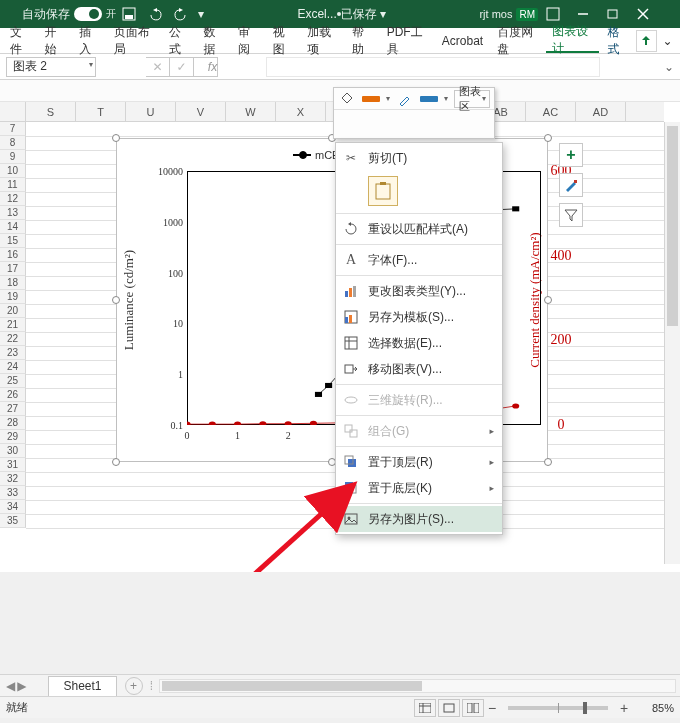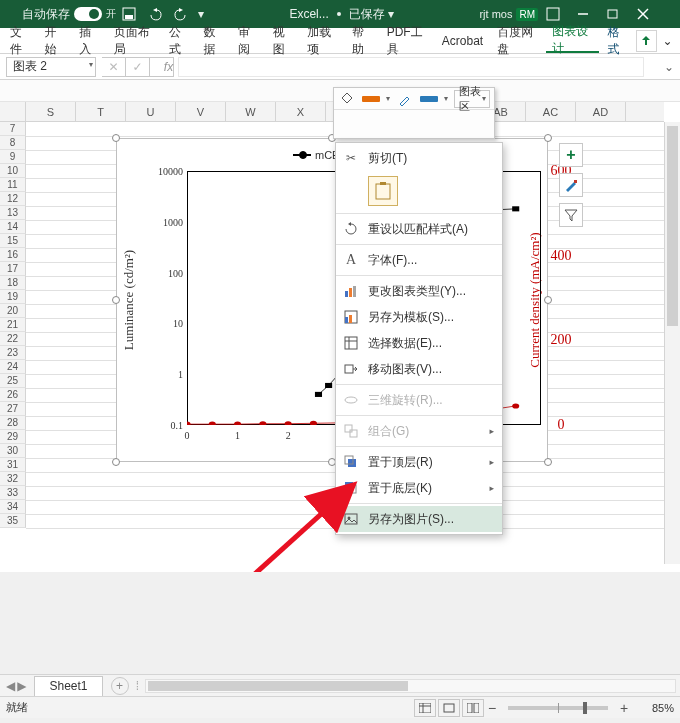--- a/index.html
+++ b/index.html
@@ -2,31 +2,31 @@
 <html><head>
 <meta charset="utf-8">
 <style>
   * { box-sizing: border-box; font-family: "Microsoft YaHei", "Segoe UI", sans-serif; }
   body { margin:0; background:#f0f0f0; width:680px; height:723px; overflow:hidden; position:relative; font-size:12px; color:#333;}
   .titlebar { height:28px; background:#185c37; color:#e8f0ec; display:flex; align-items:center; padding:0 22px; }
   .titlebar .autosave { display:flex; align-items:center; gap:4px;}
   .titlebar .autosave .switch { width:28px; height:14px; background:#fff; border-radius:7px; position:relative;}
   .titlebar .autosave .switch::after{content:"";position:absolute;width:10px;height:10px;border-radius:50%;background:#185c37;top:2px;left:15px;}
   .titlebar .tbicon { width:18px; height:18px; display:flex; align-items:center;justify-content:center; margin:0 4px; cursor:pointer;}
-  .titlebar .center {flex:1; text-align:center; display:flex; align-items:center;justify-content:center; gap:8px;}
+  .titlebar .center {flex:1; text-align:center; display:flex; align-items:center;justify-content:center; }
   .titlebar .bullet{width:4px;height:4px;background:#e8f0ec;border-radius:50%;}
   .titlebar .user-badge{background:#0a7d3c;color:#fff;font-size:10px;padding:1px 3px;border-radius:2px;margin-left:4px;}
   .titlebar .winbtn{width:30px;height:28px;display:flex;align-items:center;justify-content:center;cursor:pointer;}
   .ribbon-tabs { height:26px; background:#fff; border-bottom:1px solid #d4d4d4; display:flex; align-items:center; padding:0 4px; gap:2px;}
   .ribbon-tabs .tab { padding:0 6px; height:24px; display:flex;align-items:center; cursor:pointer; font-size:12px;}
   .ribbon-tabs .tab.active-design{color:#0f7b3e;border-bottom:2px solid #0f7b3e;}
   .ribbon-tabs .tab.active-fmt{color:#0c4a6e;}
   .ribbon-tabs .end-btn{margin-left:auto;width:24px;height:22px;border:1px solid #d4d4d4;display:flex;align-items:center;justify-content:center;cursor:pointer;color:#0f7b3e;}
   .ribbon-tabs .chev{width:20px;text-align:center;cursor:pointer;}
-  .name-bar{height:26px;background:#fff;border-bottom:1px solid #d4d4d4;display:flex;align-items:center;}
+  .name-bar{height:26px;background:#fff;border-bottom:1px solid #d4d4d4;display:flex;align-items:center;gap:44px;}
   .name-box{border:1px solid #c8c8c8;width:90px;height:20px;margin-left:6px;display:flex;align-items:center;padding-left:6px;position:relative;}
   .name-box .dd{position:absolute;right:2px;top:2px;font-size:8px;color:#666;}
   .fx-btn{width:24px;height:20px;border:1px solid #c8c8c8;border-left:none;display:flex;align-items:center;justify-content:center;color:#888;}
   .fx-area{display:flex;margin-left:6px;}
   .fx-lbl{font-style:italic;color:#999;margin-left:14px;}
   .grid-area{position:relative;background:#fff;height:492px;overflow:hidden;}
   .col-head{height:20px;background:#f3f3f3;border-bottom:1px solid #d4d4d4;display:flex;position:absolute;top:22px;left:26px;right:16px;}
   .col-head .ch{width:50px;border-right:1px solid #d4d4d4;text-align:center;font-size:11px;color:#555;line-height:20px;}
   .row-head{position:absolute;left:0;top:42px;width:26px;}
   .row-head .rh{height:14px;border-bottom:1px solid #e0e0e0;border-right:1px solid #d4d4d4;text-align:center;font-size:10px;color:#555;line-height:14px;background:#f3f3f3;}
@@ -73,21 +73,21 @@
   .ctx .mi.disabled{color:#b0b0b0;cursor:default;}
   .ctx .mi .mic{width:18px;height:18px;display:flex;align-items:center;justify-content:center;color:#555;flex-shrink:0;}
   .ctx .mi .arrow{margin-left:auto;font-size:9px;color:#666;}
   .ctx .sep{height:1px;background:#e0e0e0;margin:2px 0;}
   .ctx .grp-title{font-weight:bold;font-size:11px;}
   .ctx .paste-big{height:40px;padding-left:32px;}
   .ctx .paste-big .pbox{width:30px;height:30px;border:1px solid #d0b060;background:#fff8e6;display:flex;align-items:center;justify-content:center;}
   
   .sheet-bar{position:absolute;bottom:27px;left:0;right:0;height:22px;background:#f3f3f3;border-top:1px solid #d4d4d4;display:flex;align-items:center;}
   .sheet-bar .navg{display:flex;gap:2px;margin-left:6px;color:#888;}
-  .sheet-bar .tab{background:#fff;border:1px solid #c8c8c8;border-bottom:none;padding:2px 14px;margin-left:8px;height:20px;display:flex;align-items:center;font-size:12px;}
+  .sheet-bar .tab{background:#fff;border:1px solid #c8c8c8;border-bottom:none;padding:2px 14px;margin-left:22px;height:20px;display:flex;align-items:center;font-size:12px;}
   .sheet-bar .add{width:18px;height:18px;border:1px solid #c8c8c8;border-radius:50%;margin-left:8px;display:flex;align-items:center;justify-content:center;color:#888;cursor:pointer;}
   .sheet-bar .mid-sep{width:6px;height:18px;display:flex;align-items:center;justify-content:center;margin-left:6px;color:#aaa;}
   
   .status-bar{position:absolute;bottom:5px;left:0;right:0;height:22px;background:#f3f3f3;display:flex;align-items:center;padding:0 6px;font-size:11px;border-top:1px solid #d4d4d4;}
   .status-bar .views{margin-left:auto;display:flex;gap:2px;}
   .status-bar .vbtn{width:22px;height:18px;border:1px solid #c8c8c8;display:flex;align-items:center;justify-content:center;cursor:pointer;}
   .status-bar .zoom-slider{width:100px;height:4px;background:#c8c8c8;margin:0 8px;position:relative;}
   .status-bar .zoom-slider .thumb{position:absolute;top:-4px;left:75px;width:4px;height:12px;background:#666;}
   .status-bar .zoom-slider .tick{position:absolute;top:-3px;width:1px;height:10px;background:#999;}
   .status-bar .zoom-minus,.status-bar .zoom-plus{width:16px;text-align:center;cursor:pointer;font-size:14px;color:#555;}

